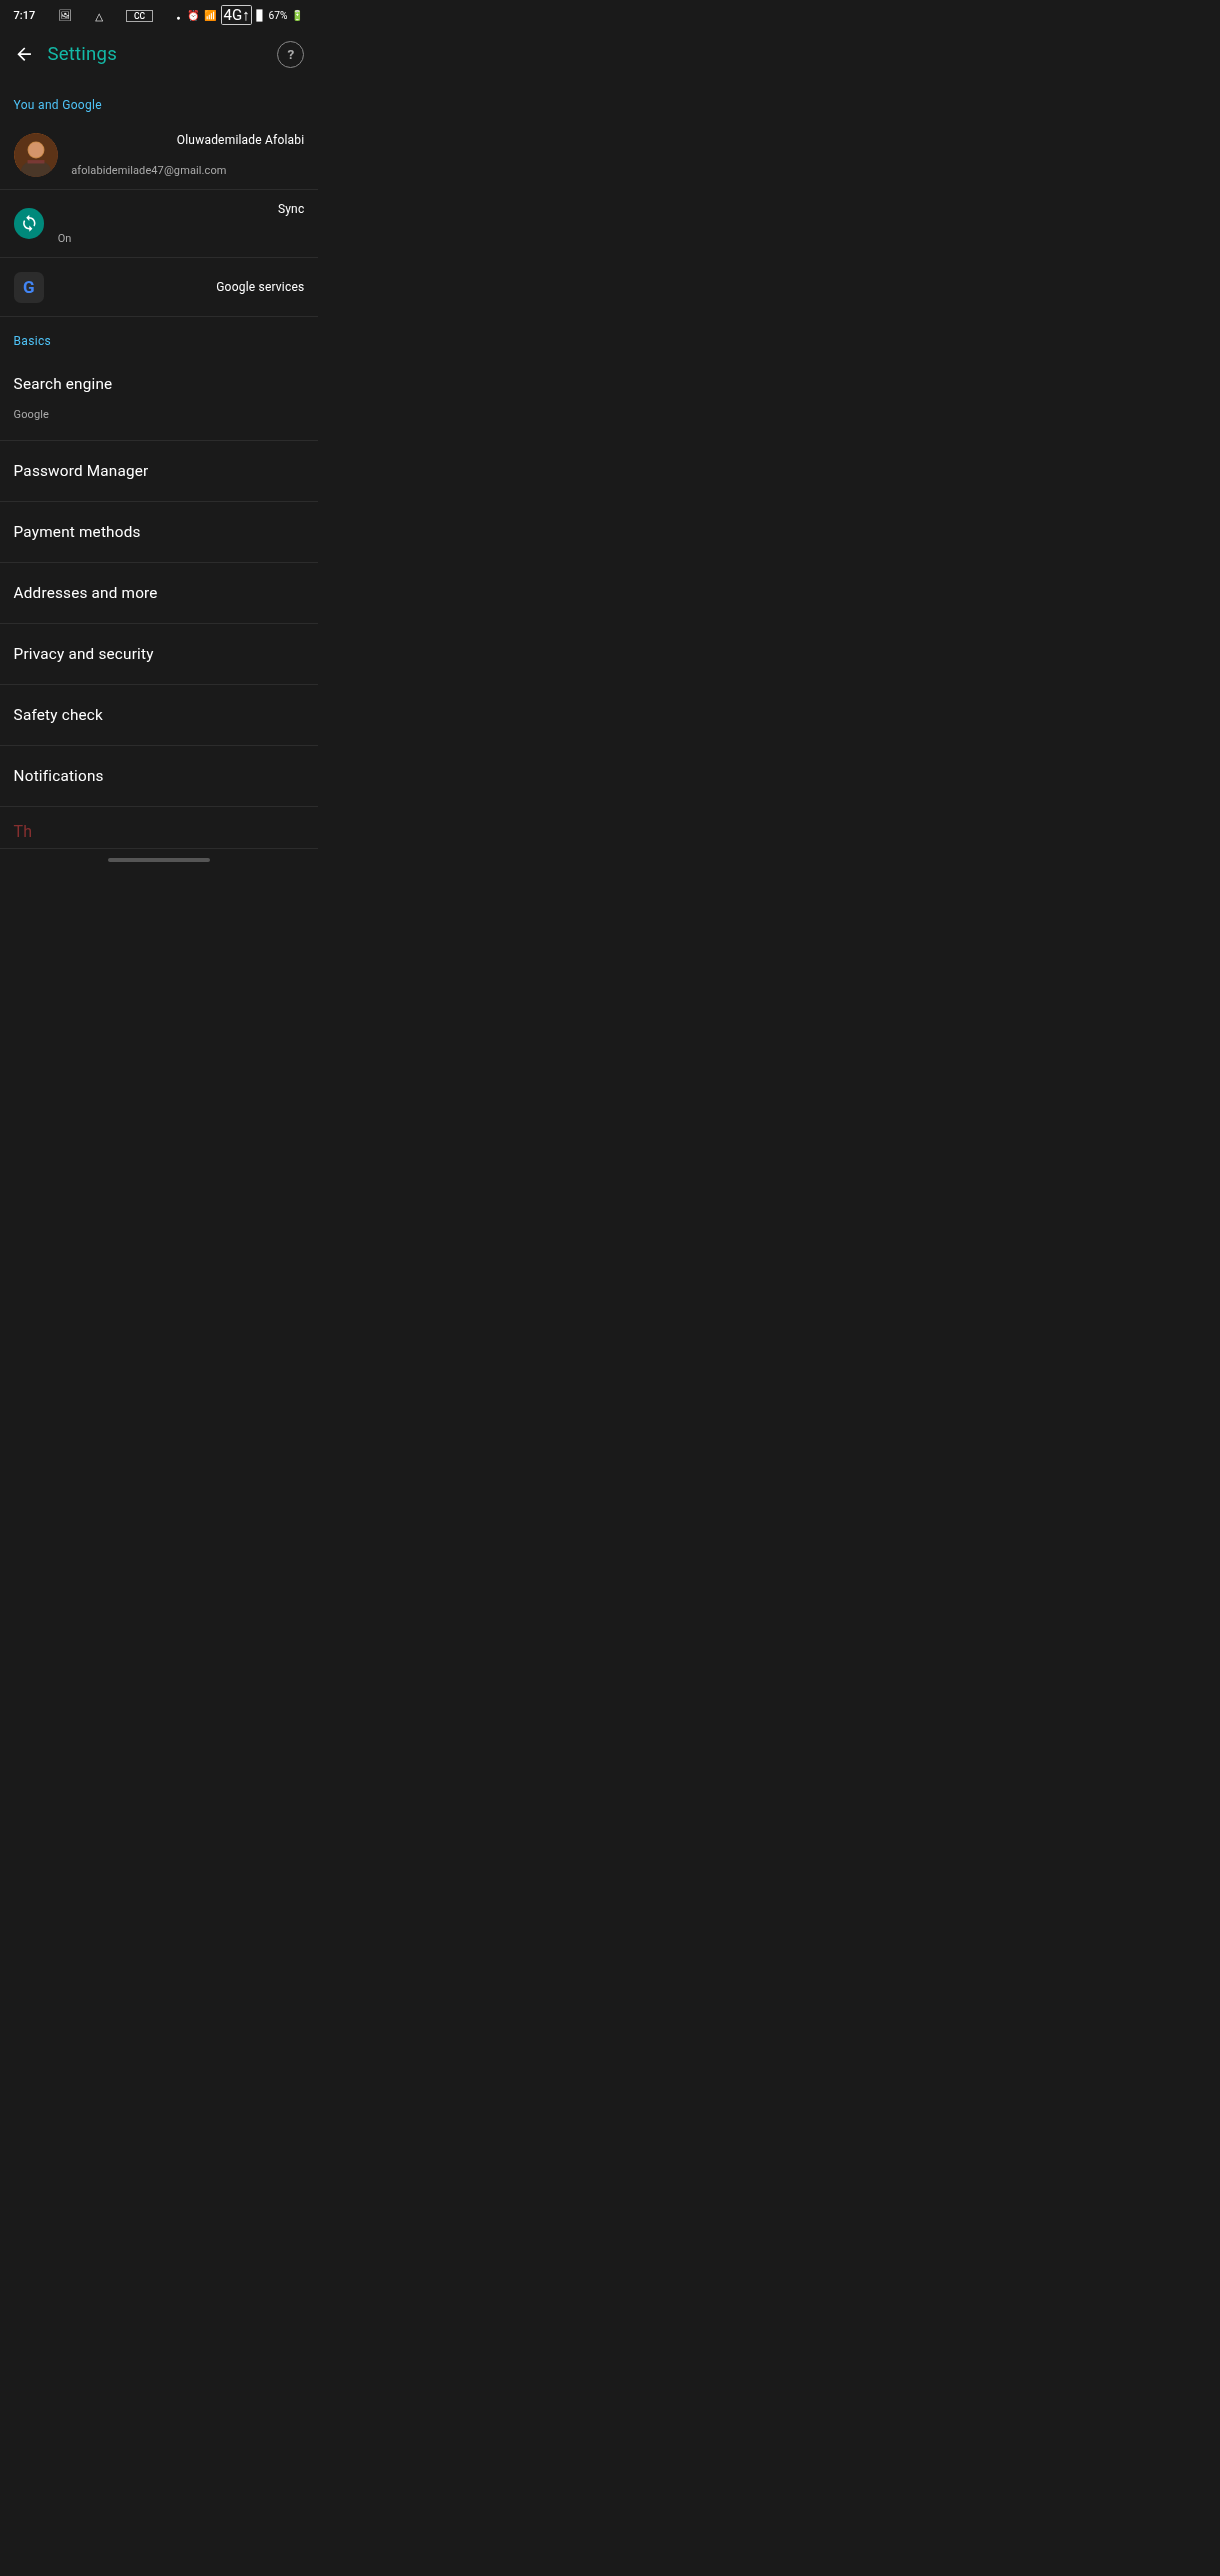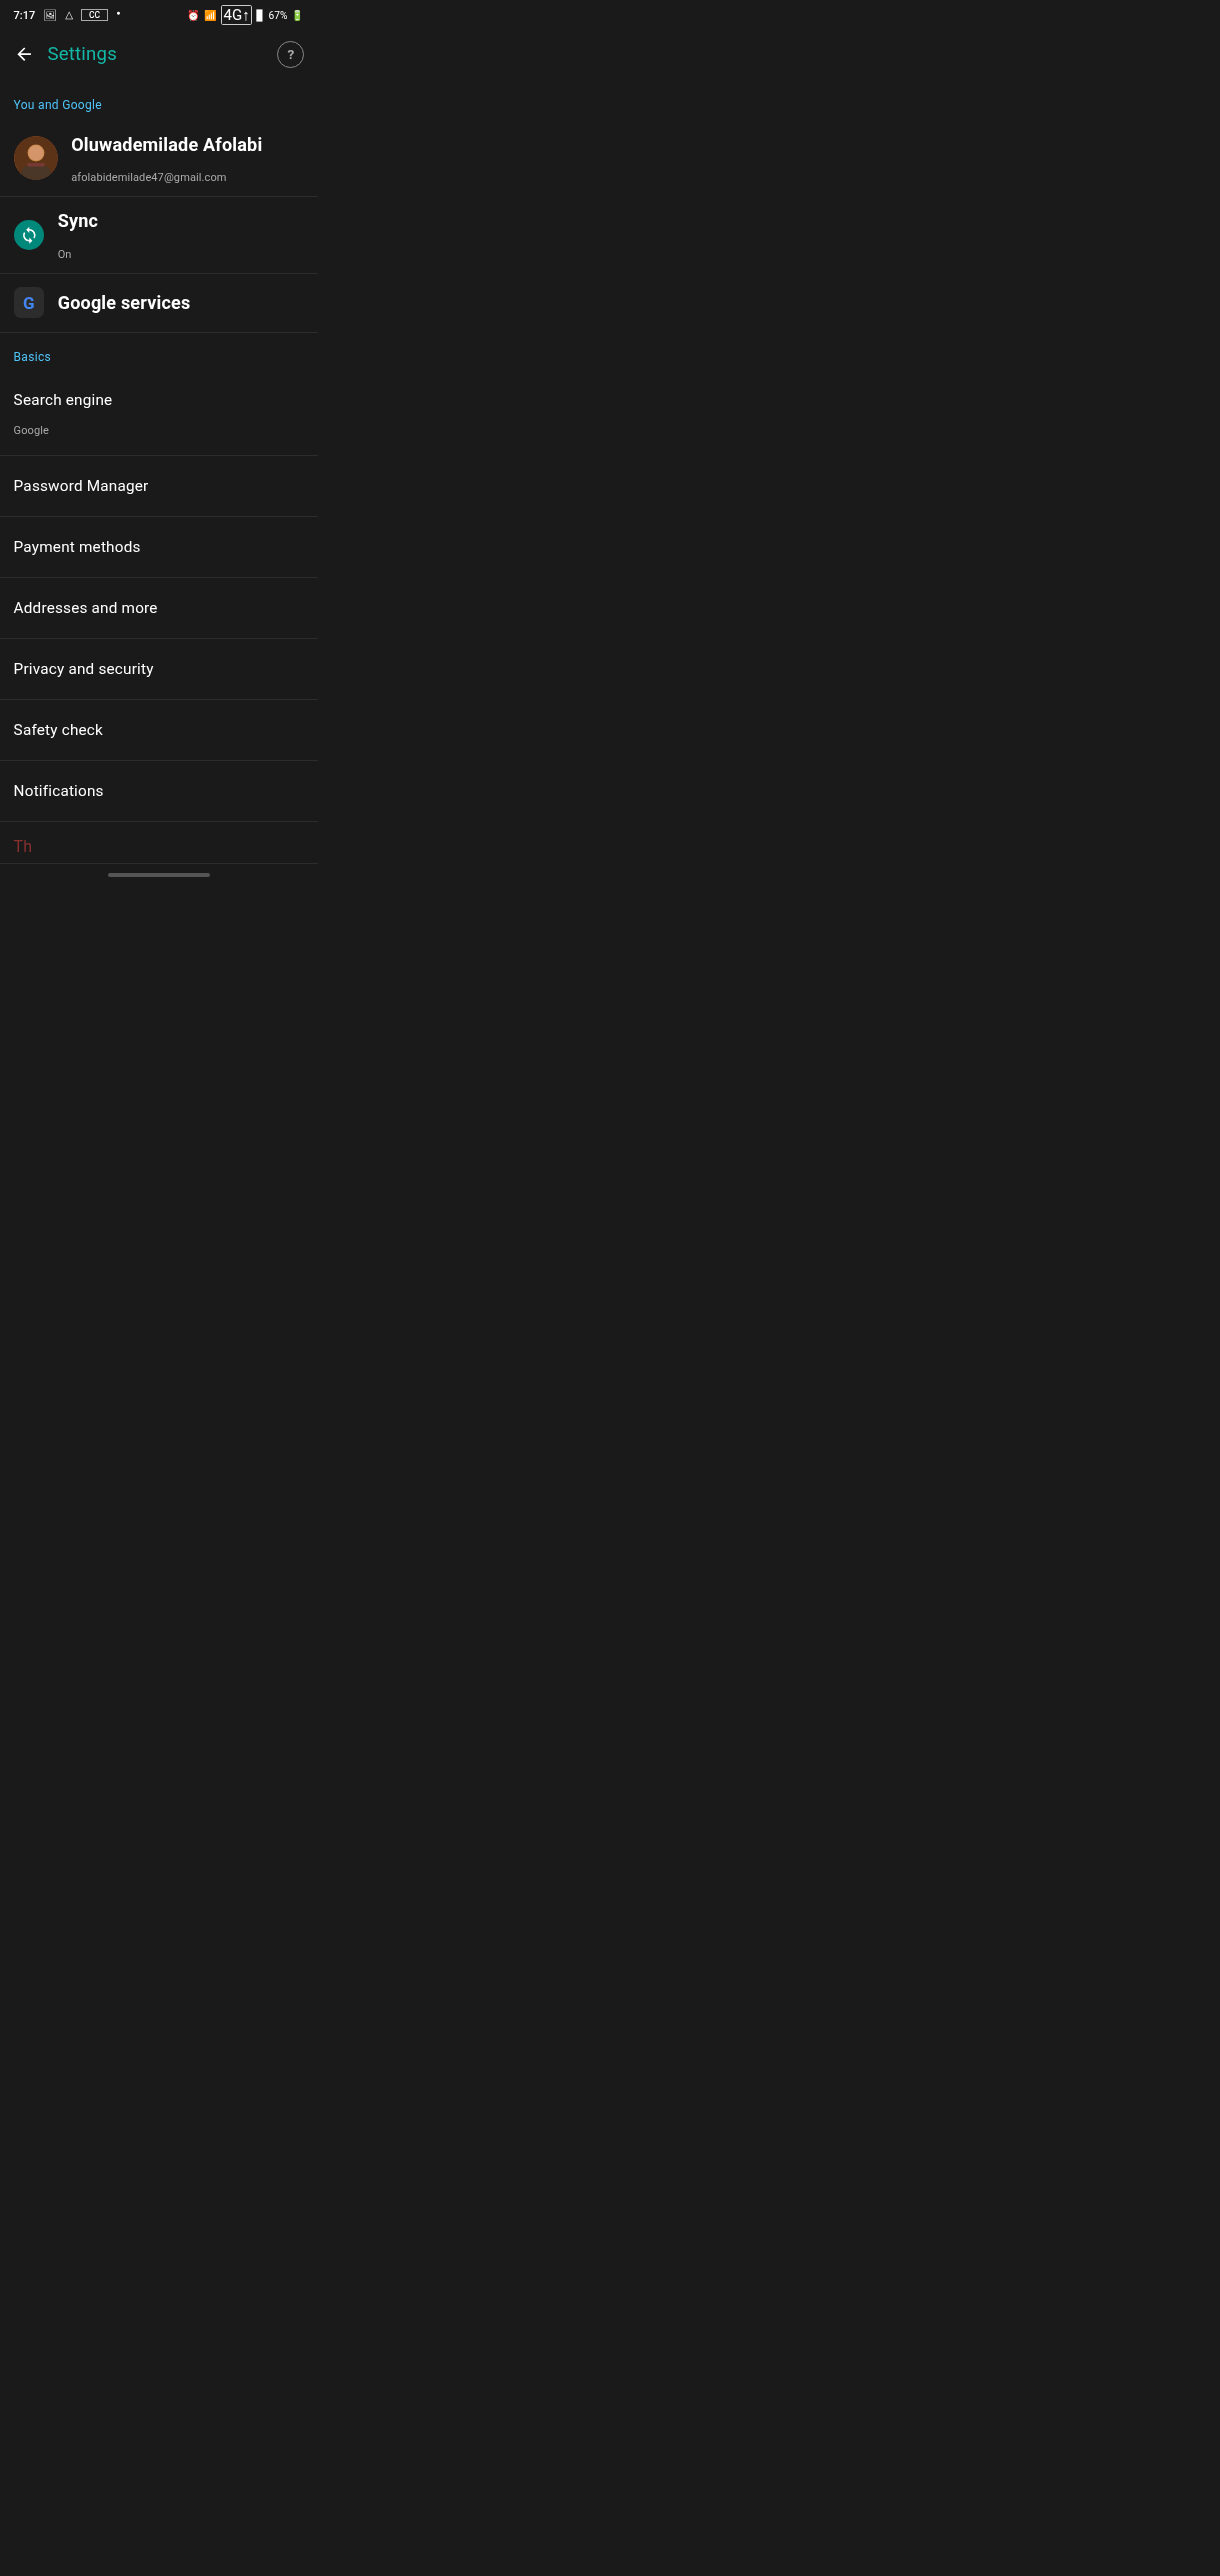--- a/index.html
+++ b/index.html
@@ -23,22 +23,22 @@
       display: flex;
       justify-content: space-between;
       align-items: center;
       padding: 6.8px 13.6px;
       height: 30.5px;
       background-color: #1a1a1a;
     }
 
     .status-left {
       display: flex;
-      align-items: flex-start;
-      gap: 8px;
+      align-items: flex-end;
+      gap: 23px;
       font-size: 11px;
       font-weight: 500;
       color: #ffffff;
     }
 
     .status-right {
       display: flex;
       align-items: center;
       gap: 4.2px;
       font-size: 10.2px;
@@ -157,25 +157,26 @@
       font-size: 17px;
       font-weight: bold;
       color: #4285F4;
     }
 
     .item-text {
       flex: 1;
     }
 
     .item-title {
-      font-size: 18px;
-      font-weight: 700;
+      font-size: 12px;
+      font-weight: 400;
       color: #ffffff;
       line-height: 1.3;
       letter-spacing: 0.2px;
+      text-align: right;
     }
 
     .item-subtitle {
       font-size: 11px;
       color: #aaaaaa;
       margin-top: 15px;
       letter-spacing: 0.1px;
     }
 
     .simple-item {

